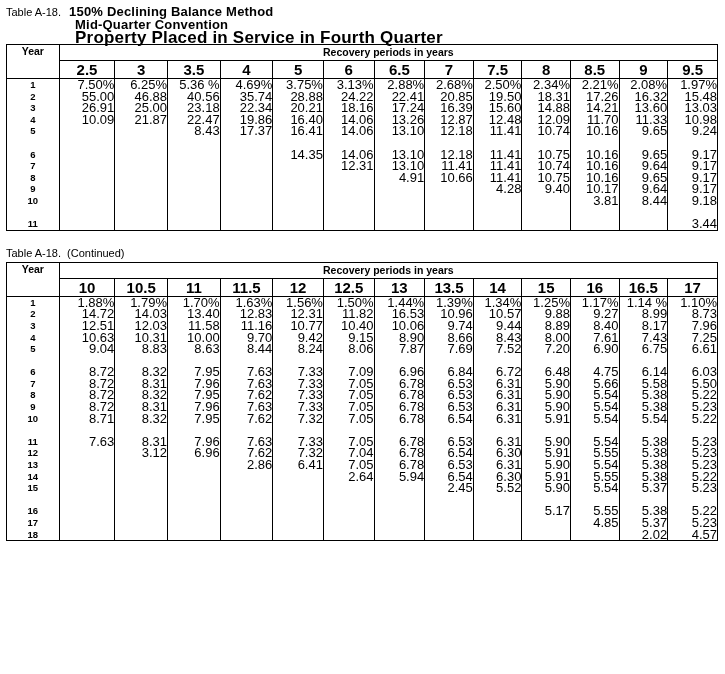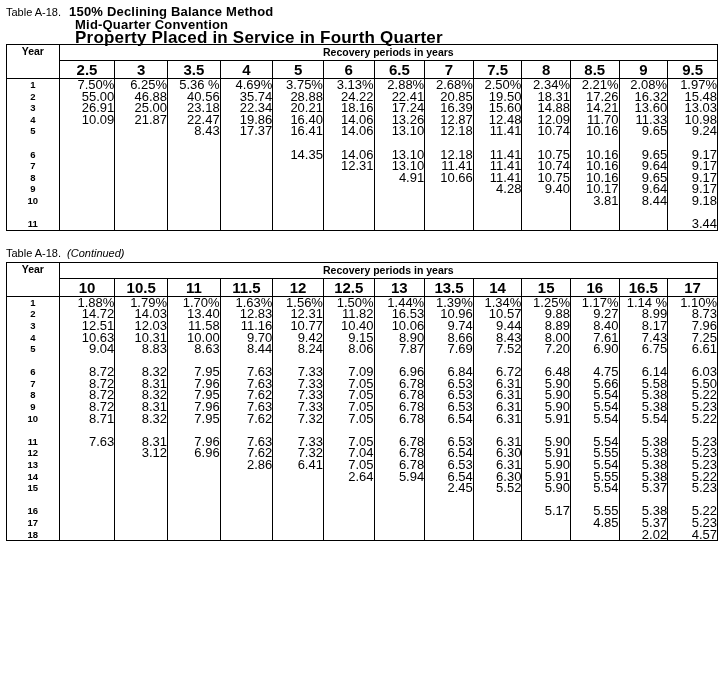--- a/index.html
+++ b/index.html
@@ -64,21 +64,20 @@
   .cont-row {
     display: flex;
     align-items: baseline;
     padding: 0 0 3px 6px;
   }
   .cont-label {
     font-size: 11px;
   }
   .cont-text {
     font-size: 11px;
-    font-style: italic;
     margin-left: 6px;
   }
 
   
   table.dep {
     border-collapse: collapse;
     width: 712px;
     margin-left: 6px;
     table-layout: fixed;
   }

